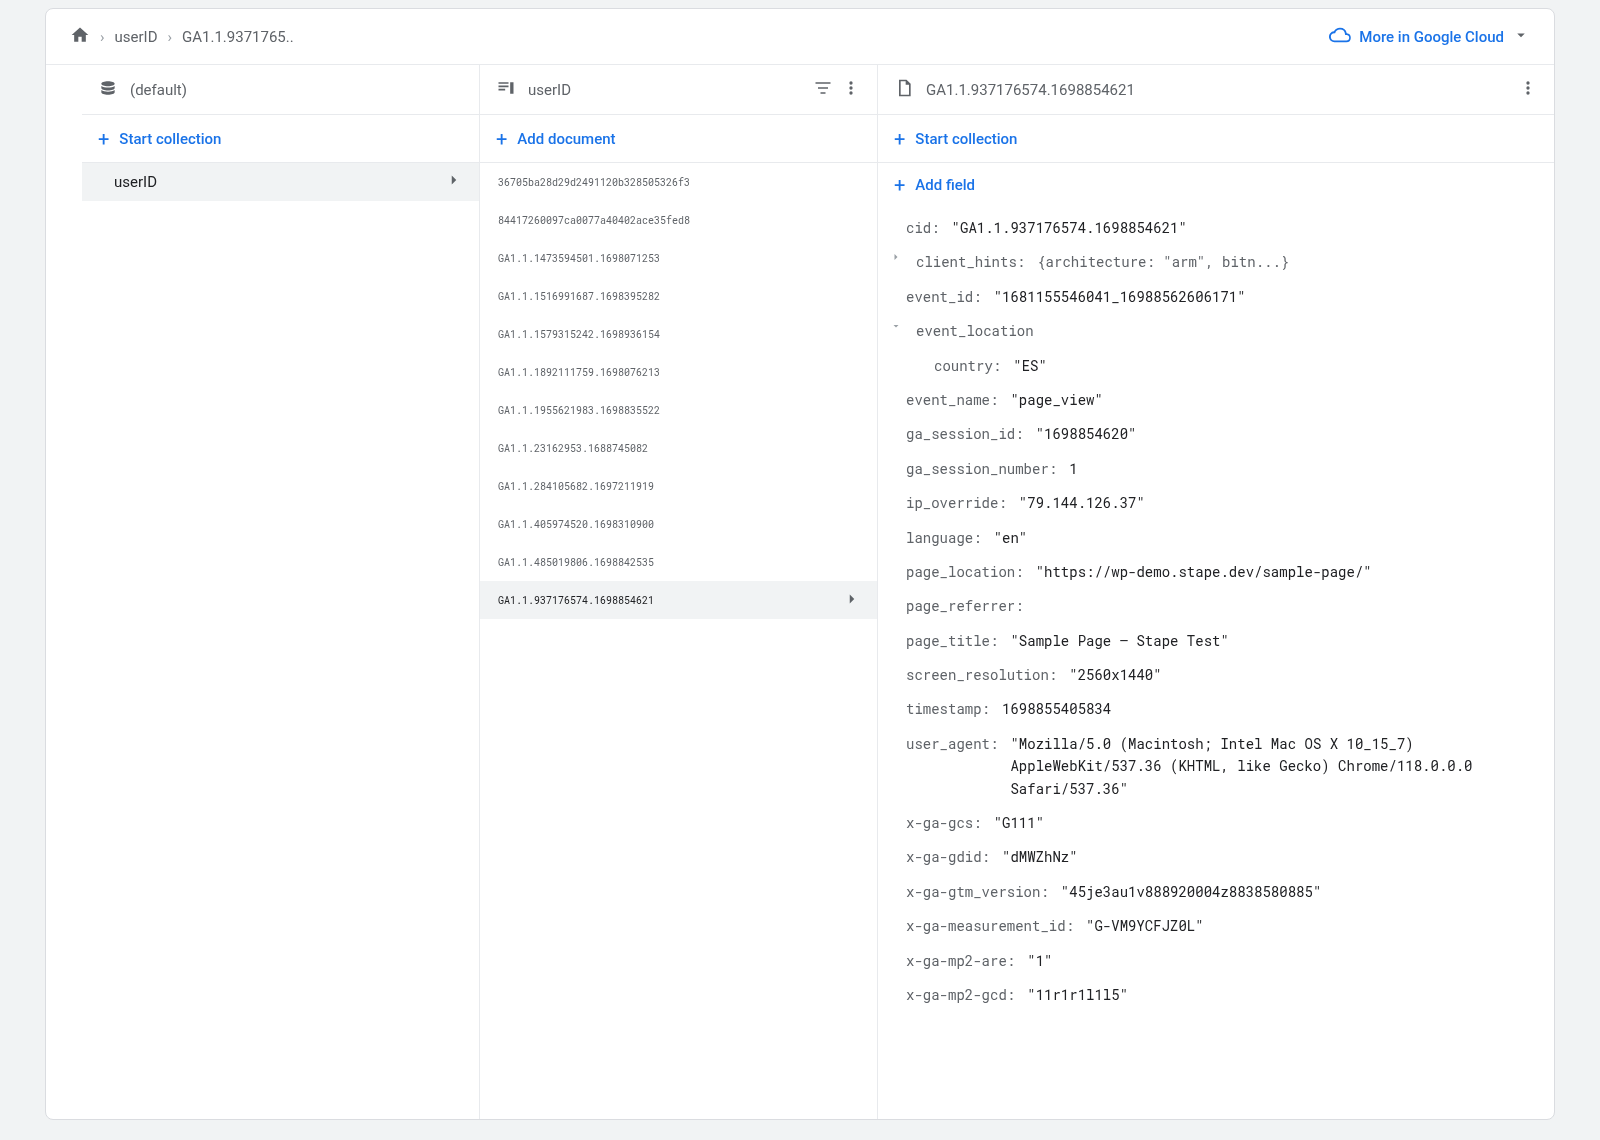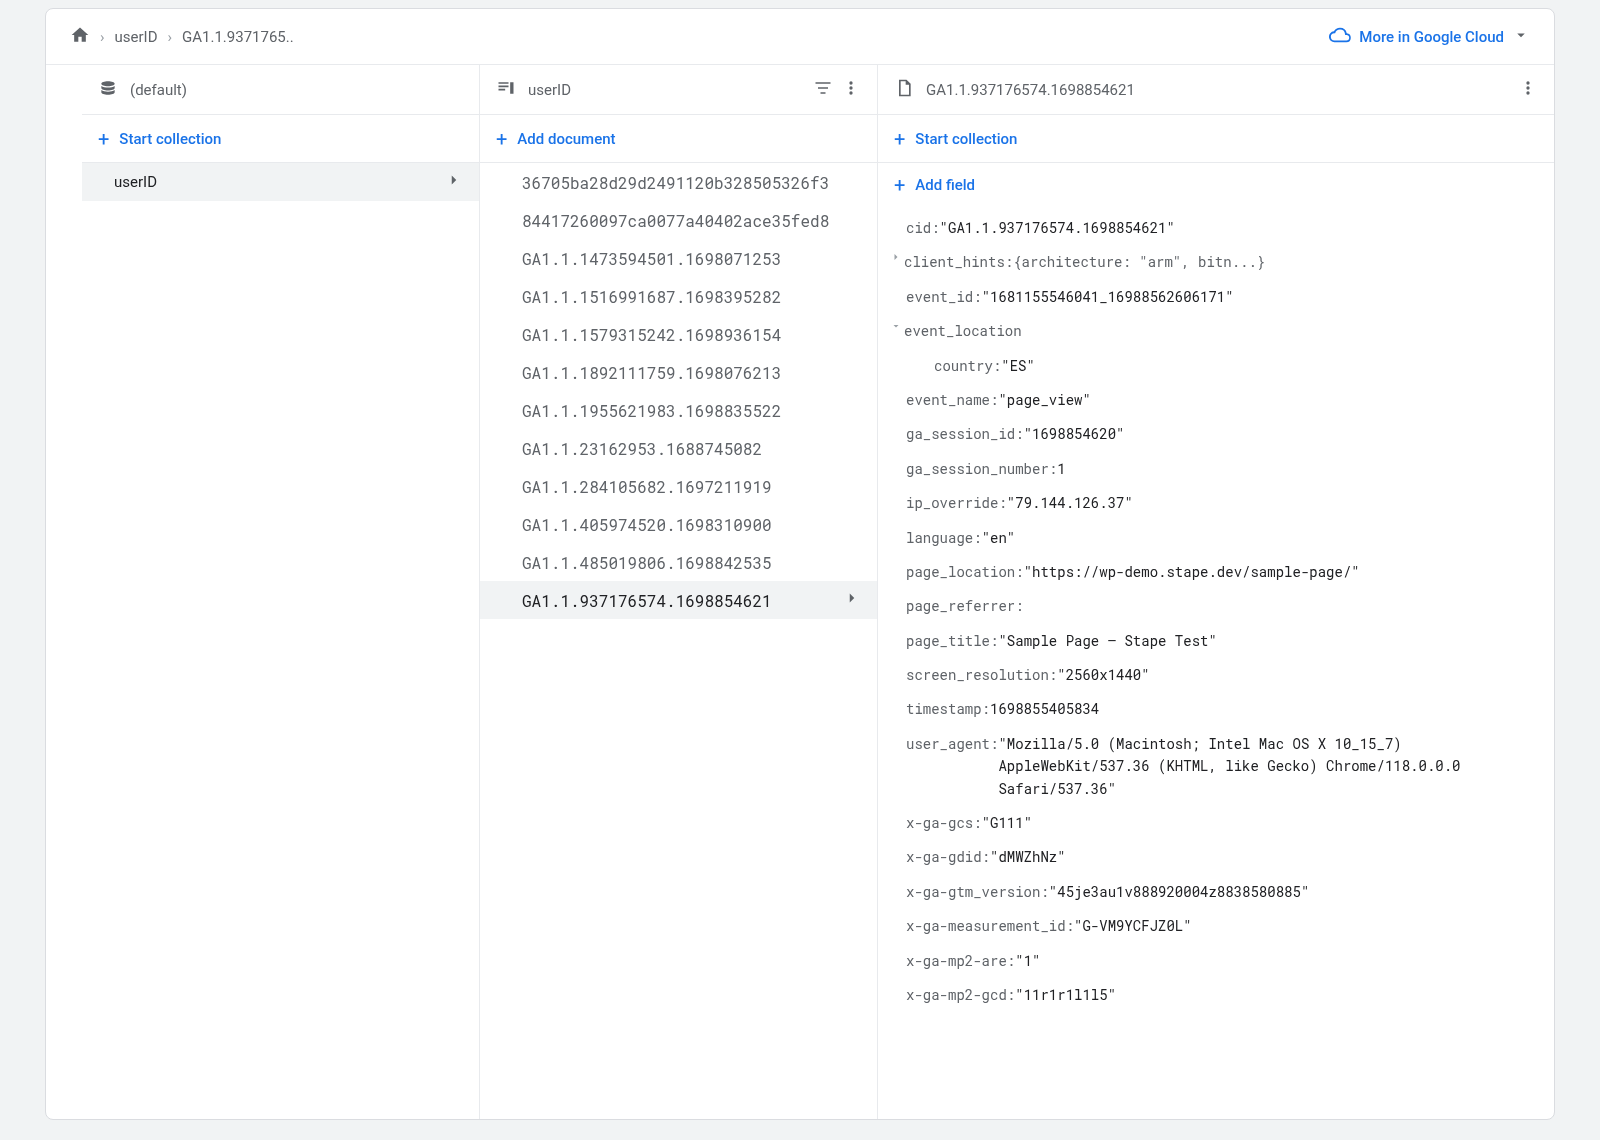--- a/index.html
+++ b/index.html
@@ -69,32 +69,32 @@
   .list-item {
     height: 38px;
     display:flex;
     align-items:center;
     padding: 0 16px 0 32px;
     font-size:15px;
     color:#5f6368;
     cursor:pointer;
     justify-content:space-between;
   }
-  .list-item.mono { font-family: 'Roboto Mono', Menlo, monospace; font-size:16px; color:#5f6368; padding-left:42px; }
+  .list-item.mono { font-family: 'Roboto Mono', Menlo, monospace; font-size:10px; color:#5f6368; padding-left:18px; }
   .list-item.selected { background:#f1f3f4; color:#202124; }
   .list-item .chevr svg { width:18px; height:18px; fill:#5f6368; }
 
   .fields { flex:1; overflow:auto; padding: 4px 0 8px 0; }
   .field-row {
     display:flex;
     align-items:flex-start;
     padding: 6px 16px 6px 28px;
     font-family: 'Roboto Mono', Menlo, monospace;
     font-size:14px;
-    gap:0;
+    gap:12px;
     line-height:1.6;
   }
   .field-row .caret { width:16px; margin-left:-18px; display:inline-flex; align-items:center; justify-content:center; }
   .field-row .caret svg { width:12px; height:12px; fill:#9aa0a6; }
   .field-key { color:#5f6368; white-space:nowrap; }
   .field-val { color:#202124; }
   .field-val.str::before { content:'"'; }
   .field-val.str::after { content:'"'; }
   .field-row.nested { padding-left:56px; }
   .preview { color:#5f6368; }

